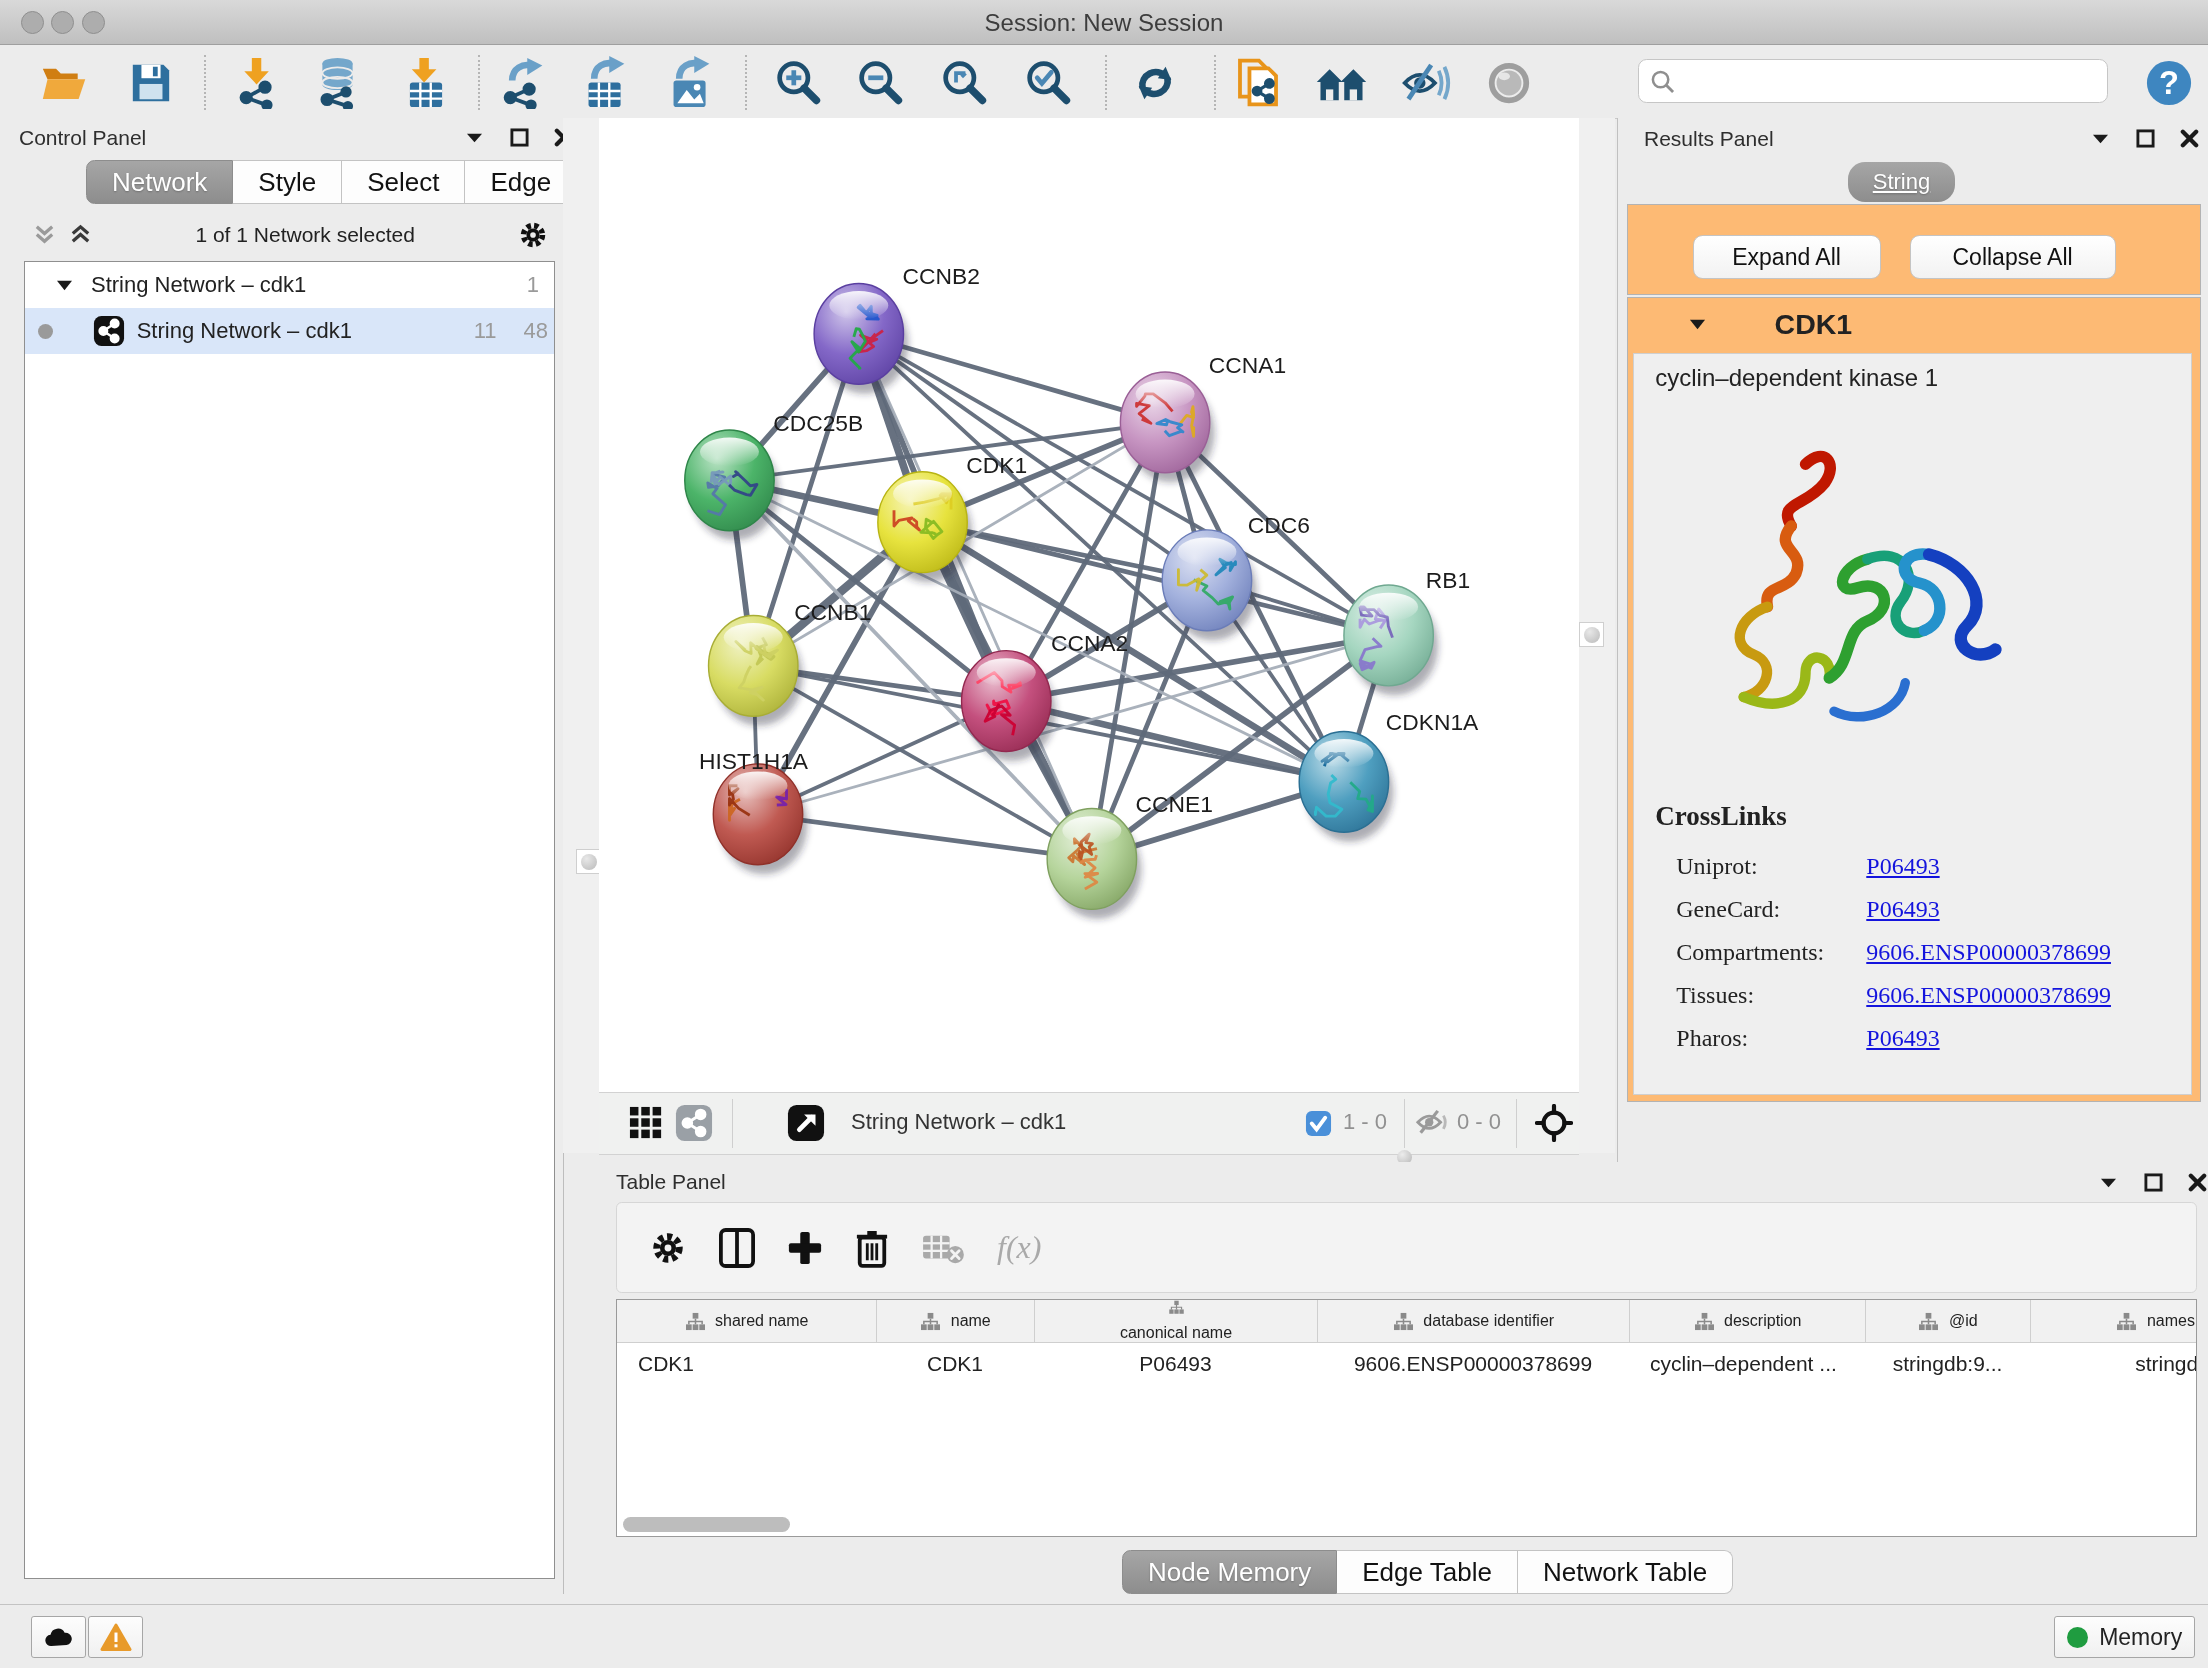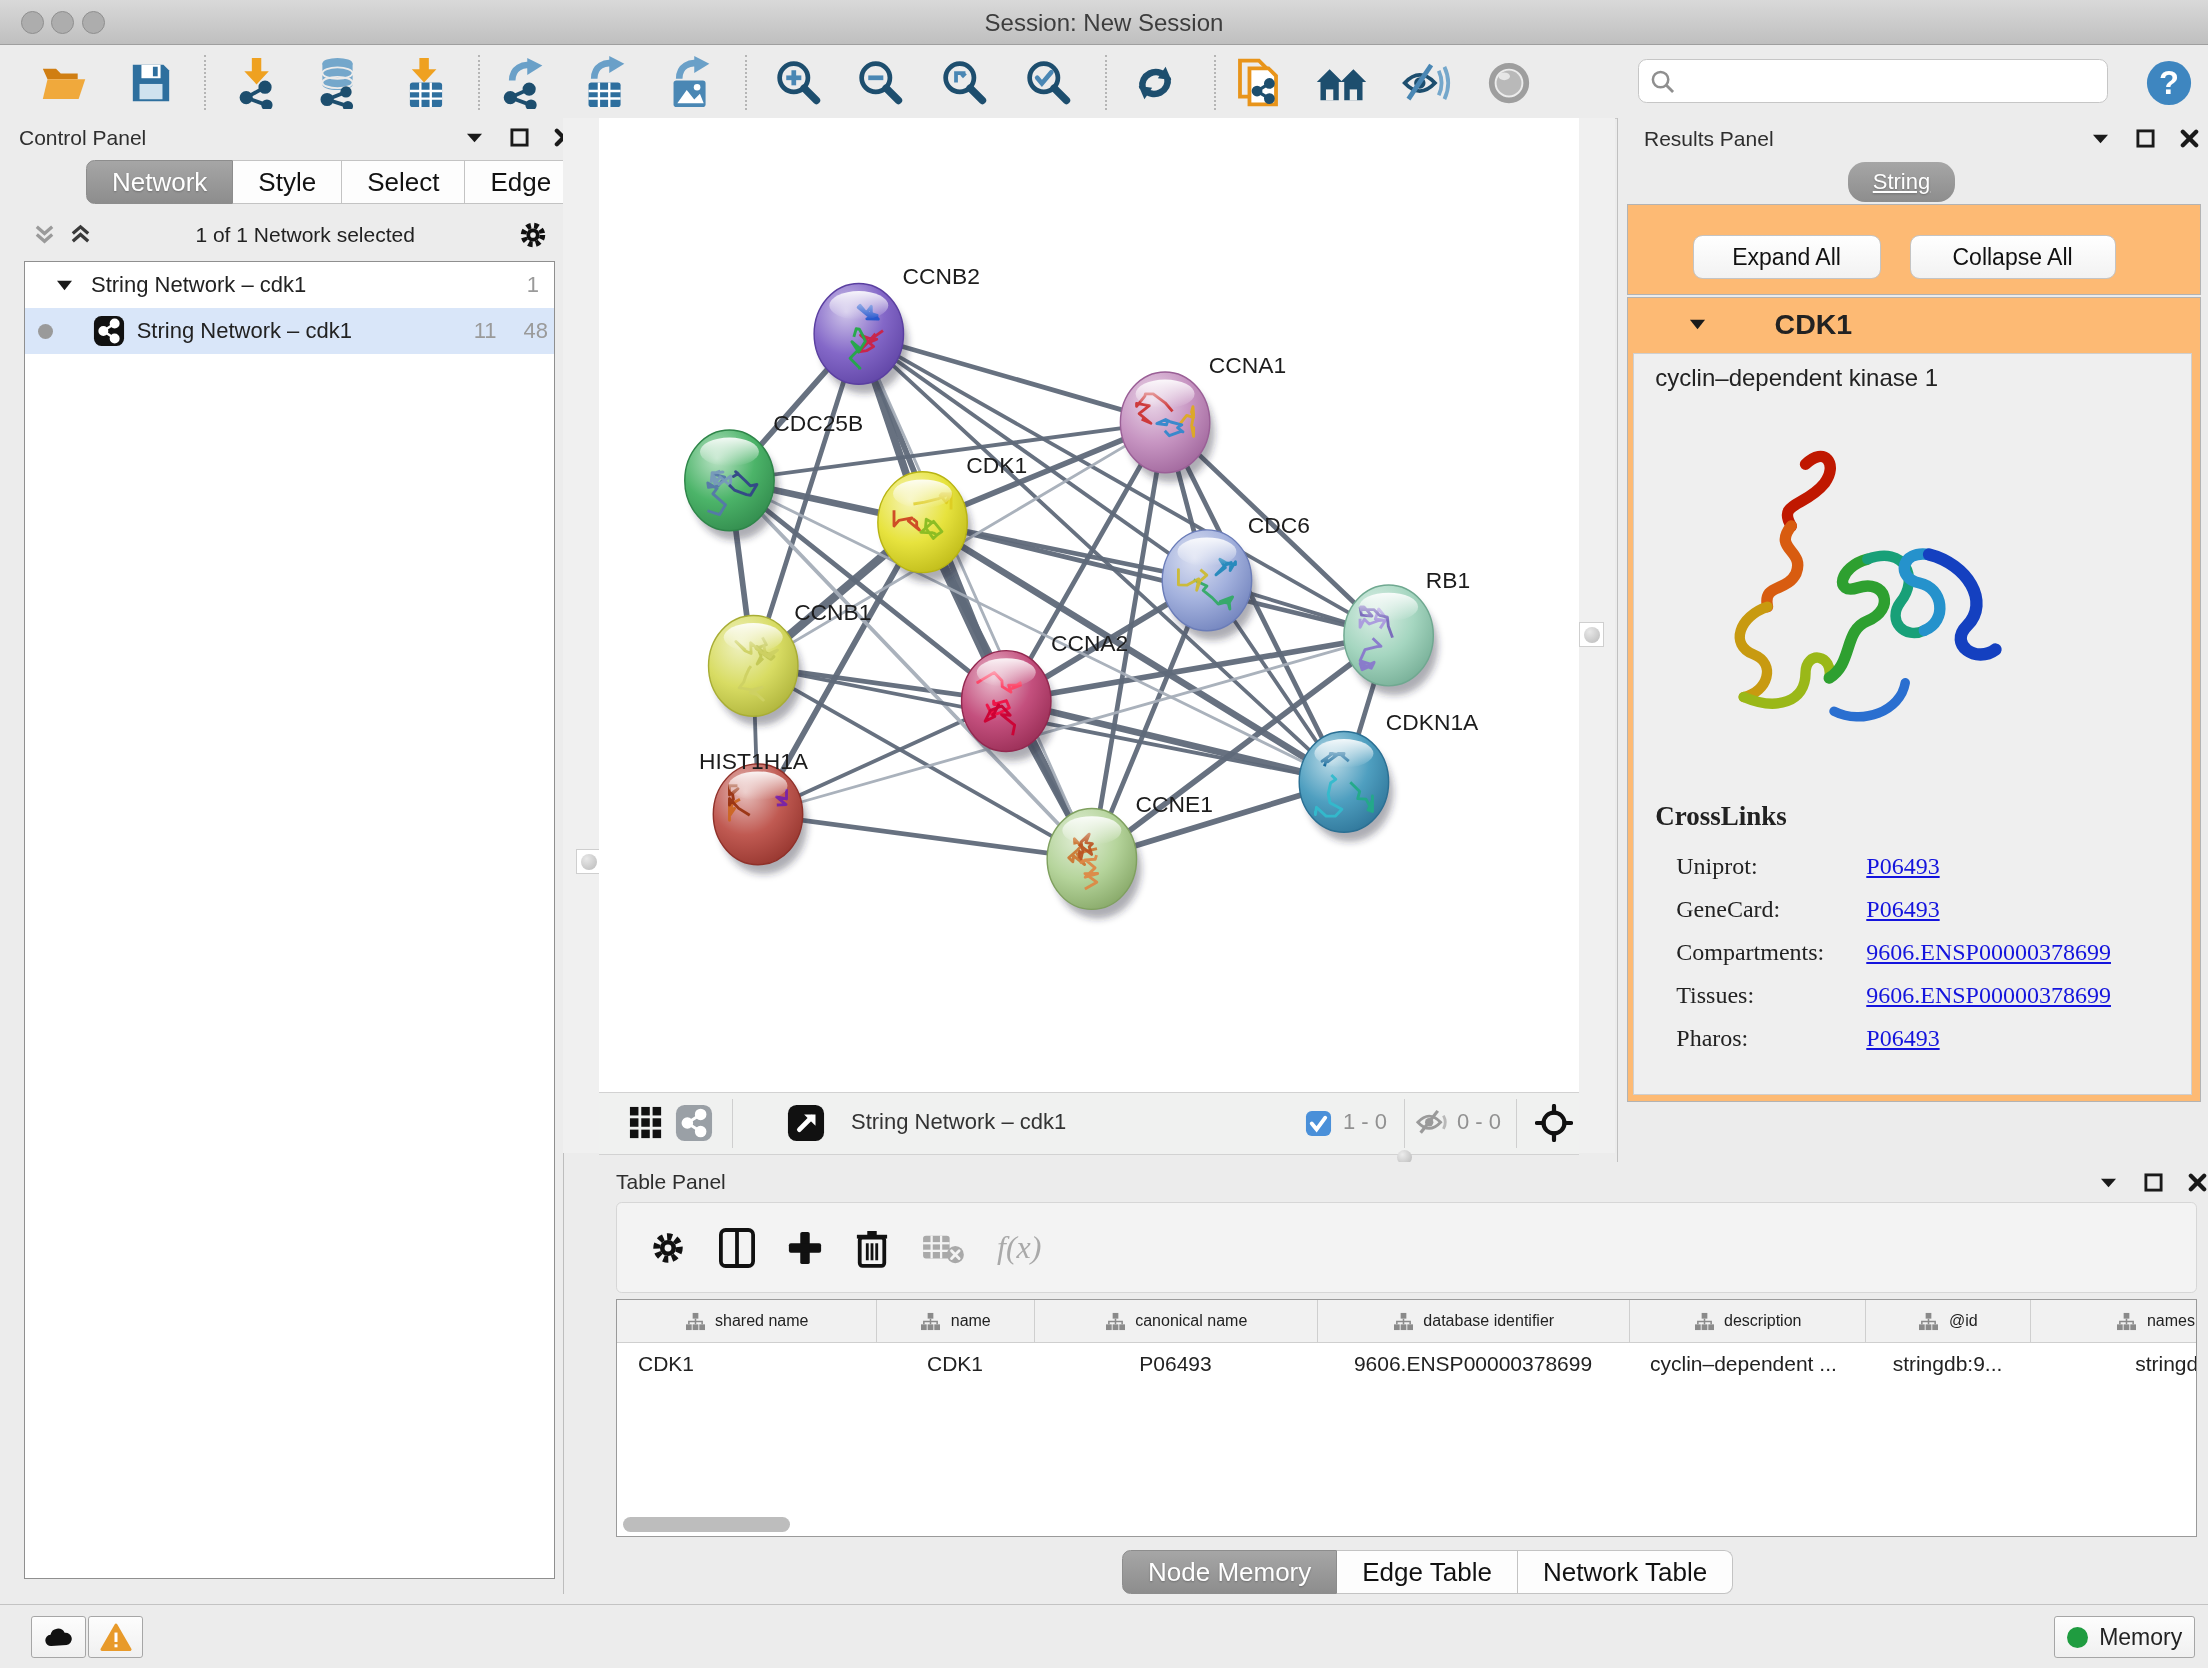--- a/index.html
+++ b/index.html
@@ -788,21 +788,21 @@
                 <rect x="1" y="13" width="6" height="6"></rect>
                 <rect x="8" y="13" width="6" height="6"></rect>
                 <rect x="15" y="13" width="6" height="6"></rect>
               </g>
               <g stroke="#8a8a8a" stroke-width="1.6" fill="none">
                 <path d="M11 7 v3 M4 13 v-3 h14 v3 M11 10 v3"></path>
               </g>
             </svg>
             <span>name</span>
           </div>
-          <div class="cell" style="width: 283px;">
+          <div class="cell" style="width: 283px; flex-direction: column;">
             <svg width="21" height="19" viewBox="0 0 22 20">
               <g fill="#8a8a8a">
                 <rect x="8" y="1" width="6" height="6"></rect>
                 <rect x="1" y="13" width="6" height="6"></rect>
                 <rect x="8" y="13" width="6" height="6"></rect>
                 <rect x="15" y="13" width="6" height="6"></rect>
               </g>
               <g stroke="#8a8a8a" stroke-width="1.6" fill="none">
                 <path d="M11 7 v3 M4 13 v-3 h14 v3 M11 10 v3"></path>
               </g>

